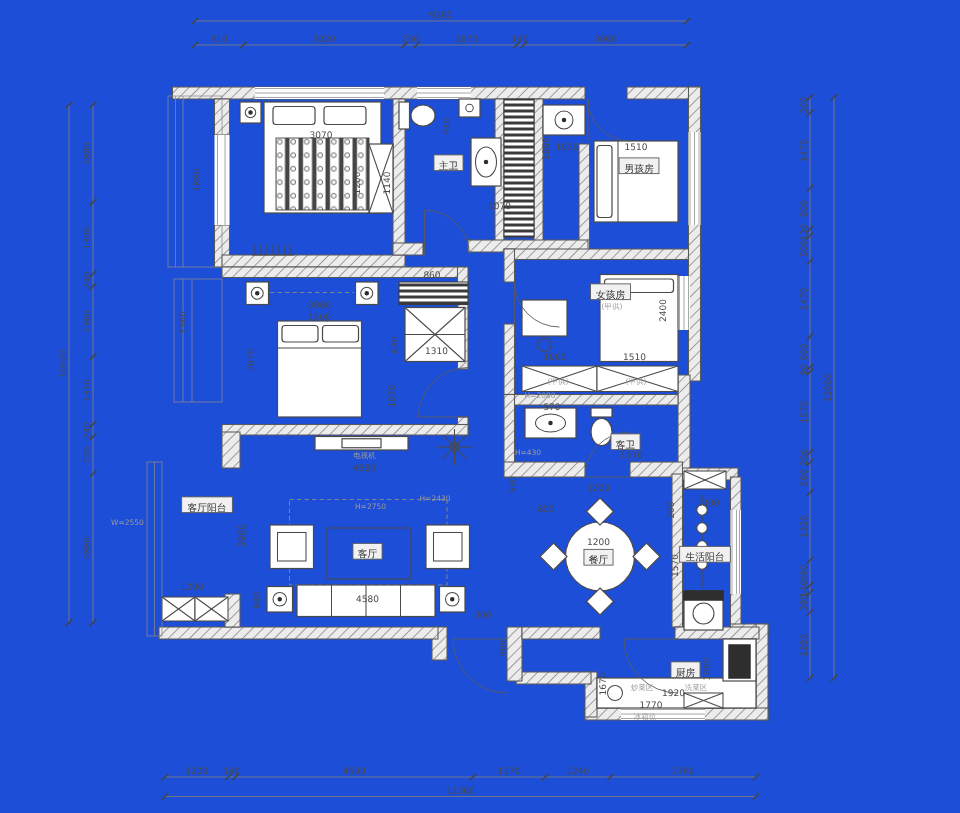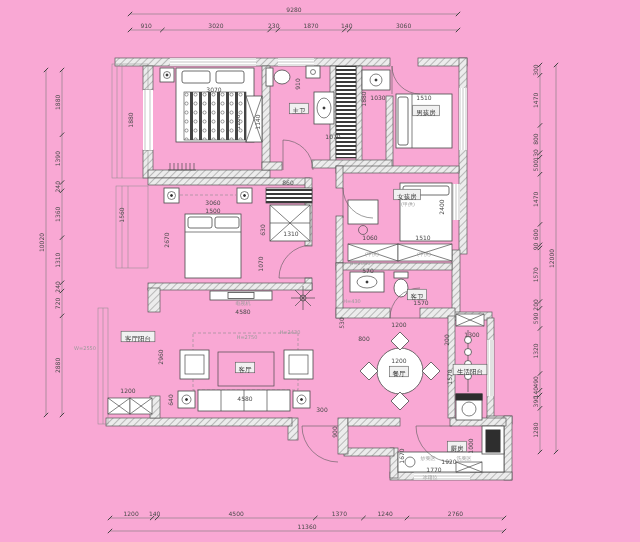--- a/index.html
+++ b/index.html
@@ -1,16 +1,16 @@
 <!DOCTYPE html>
 <html><head>
 <meta charset="utf-8">
 <style>
   html,body{margin:0;padding:0;background:#fff;}
-  #stage{position:relative;width:640px;height:542px;background:#f9a8d4;overflow:hidden;
+  #stage{position:relative;width:640px;height:542px;background:#1d4ed8;overflow:hidden;
          font-family:"DejaVu Sans",sans-serif;}
   svg{position:absolute;left:0;top:0;}
   svg text{font-family:"DejaVu Sans",sans-serif;fill:#555;}
   .wall{fill:url(#hatch);stroke:#5a5a5a;stroke-width:.7;}
   .vthin{stroke:#8a8a8a;stroke-width:.5;fill:none;}
   .furn{stroke:#4a4a4a;stroke-width:.8;fill:#fff;}
   .furnl{stroke:#4a4a4a;stroke-width:.7;fill:none;}
   .dimline{stroke:#7a7a7a;stroke-width:.6;}
   .tick{stroke:#444;stroke-width:1;}
   .dimtxt{font-size:6px;fill:#4a4a4a;}

